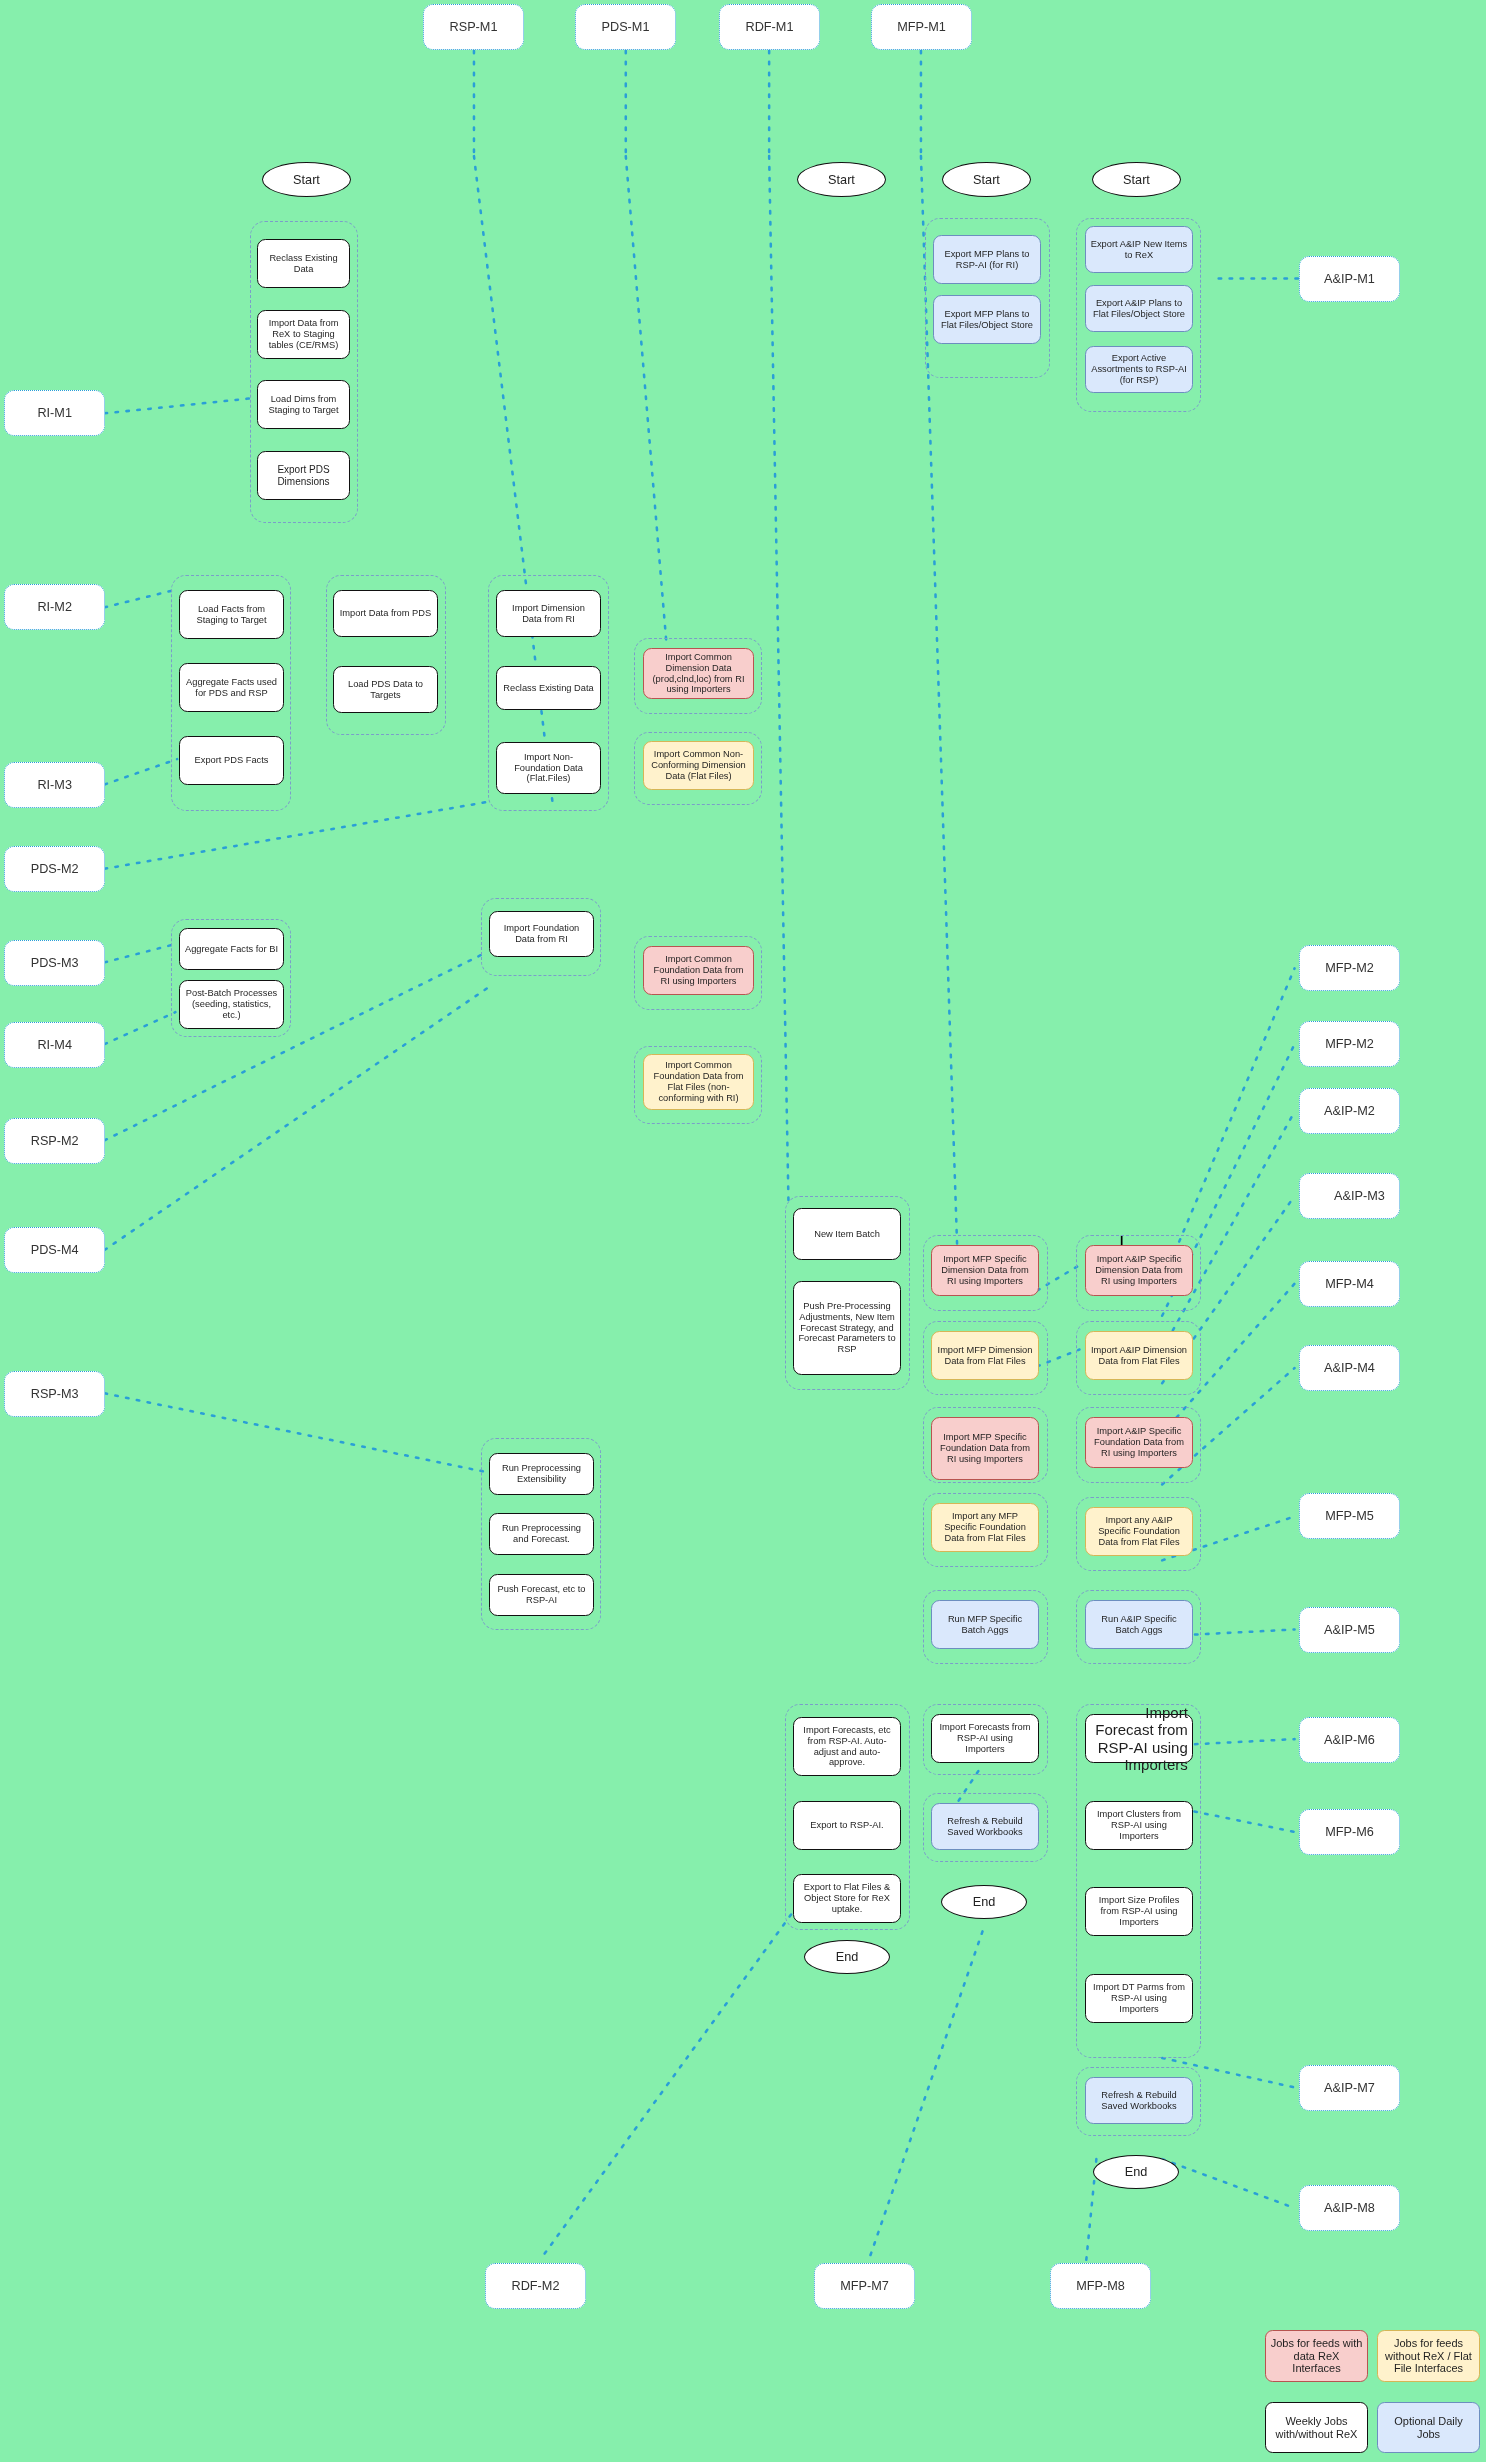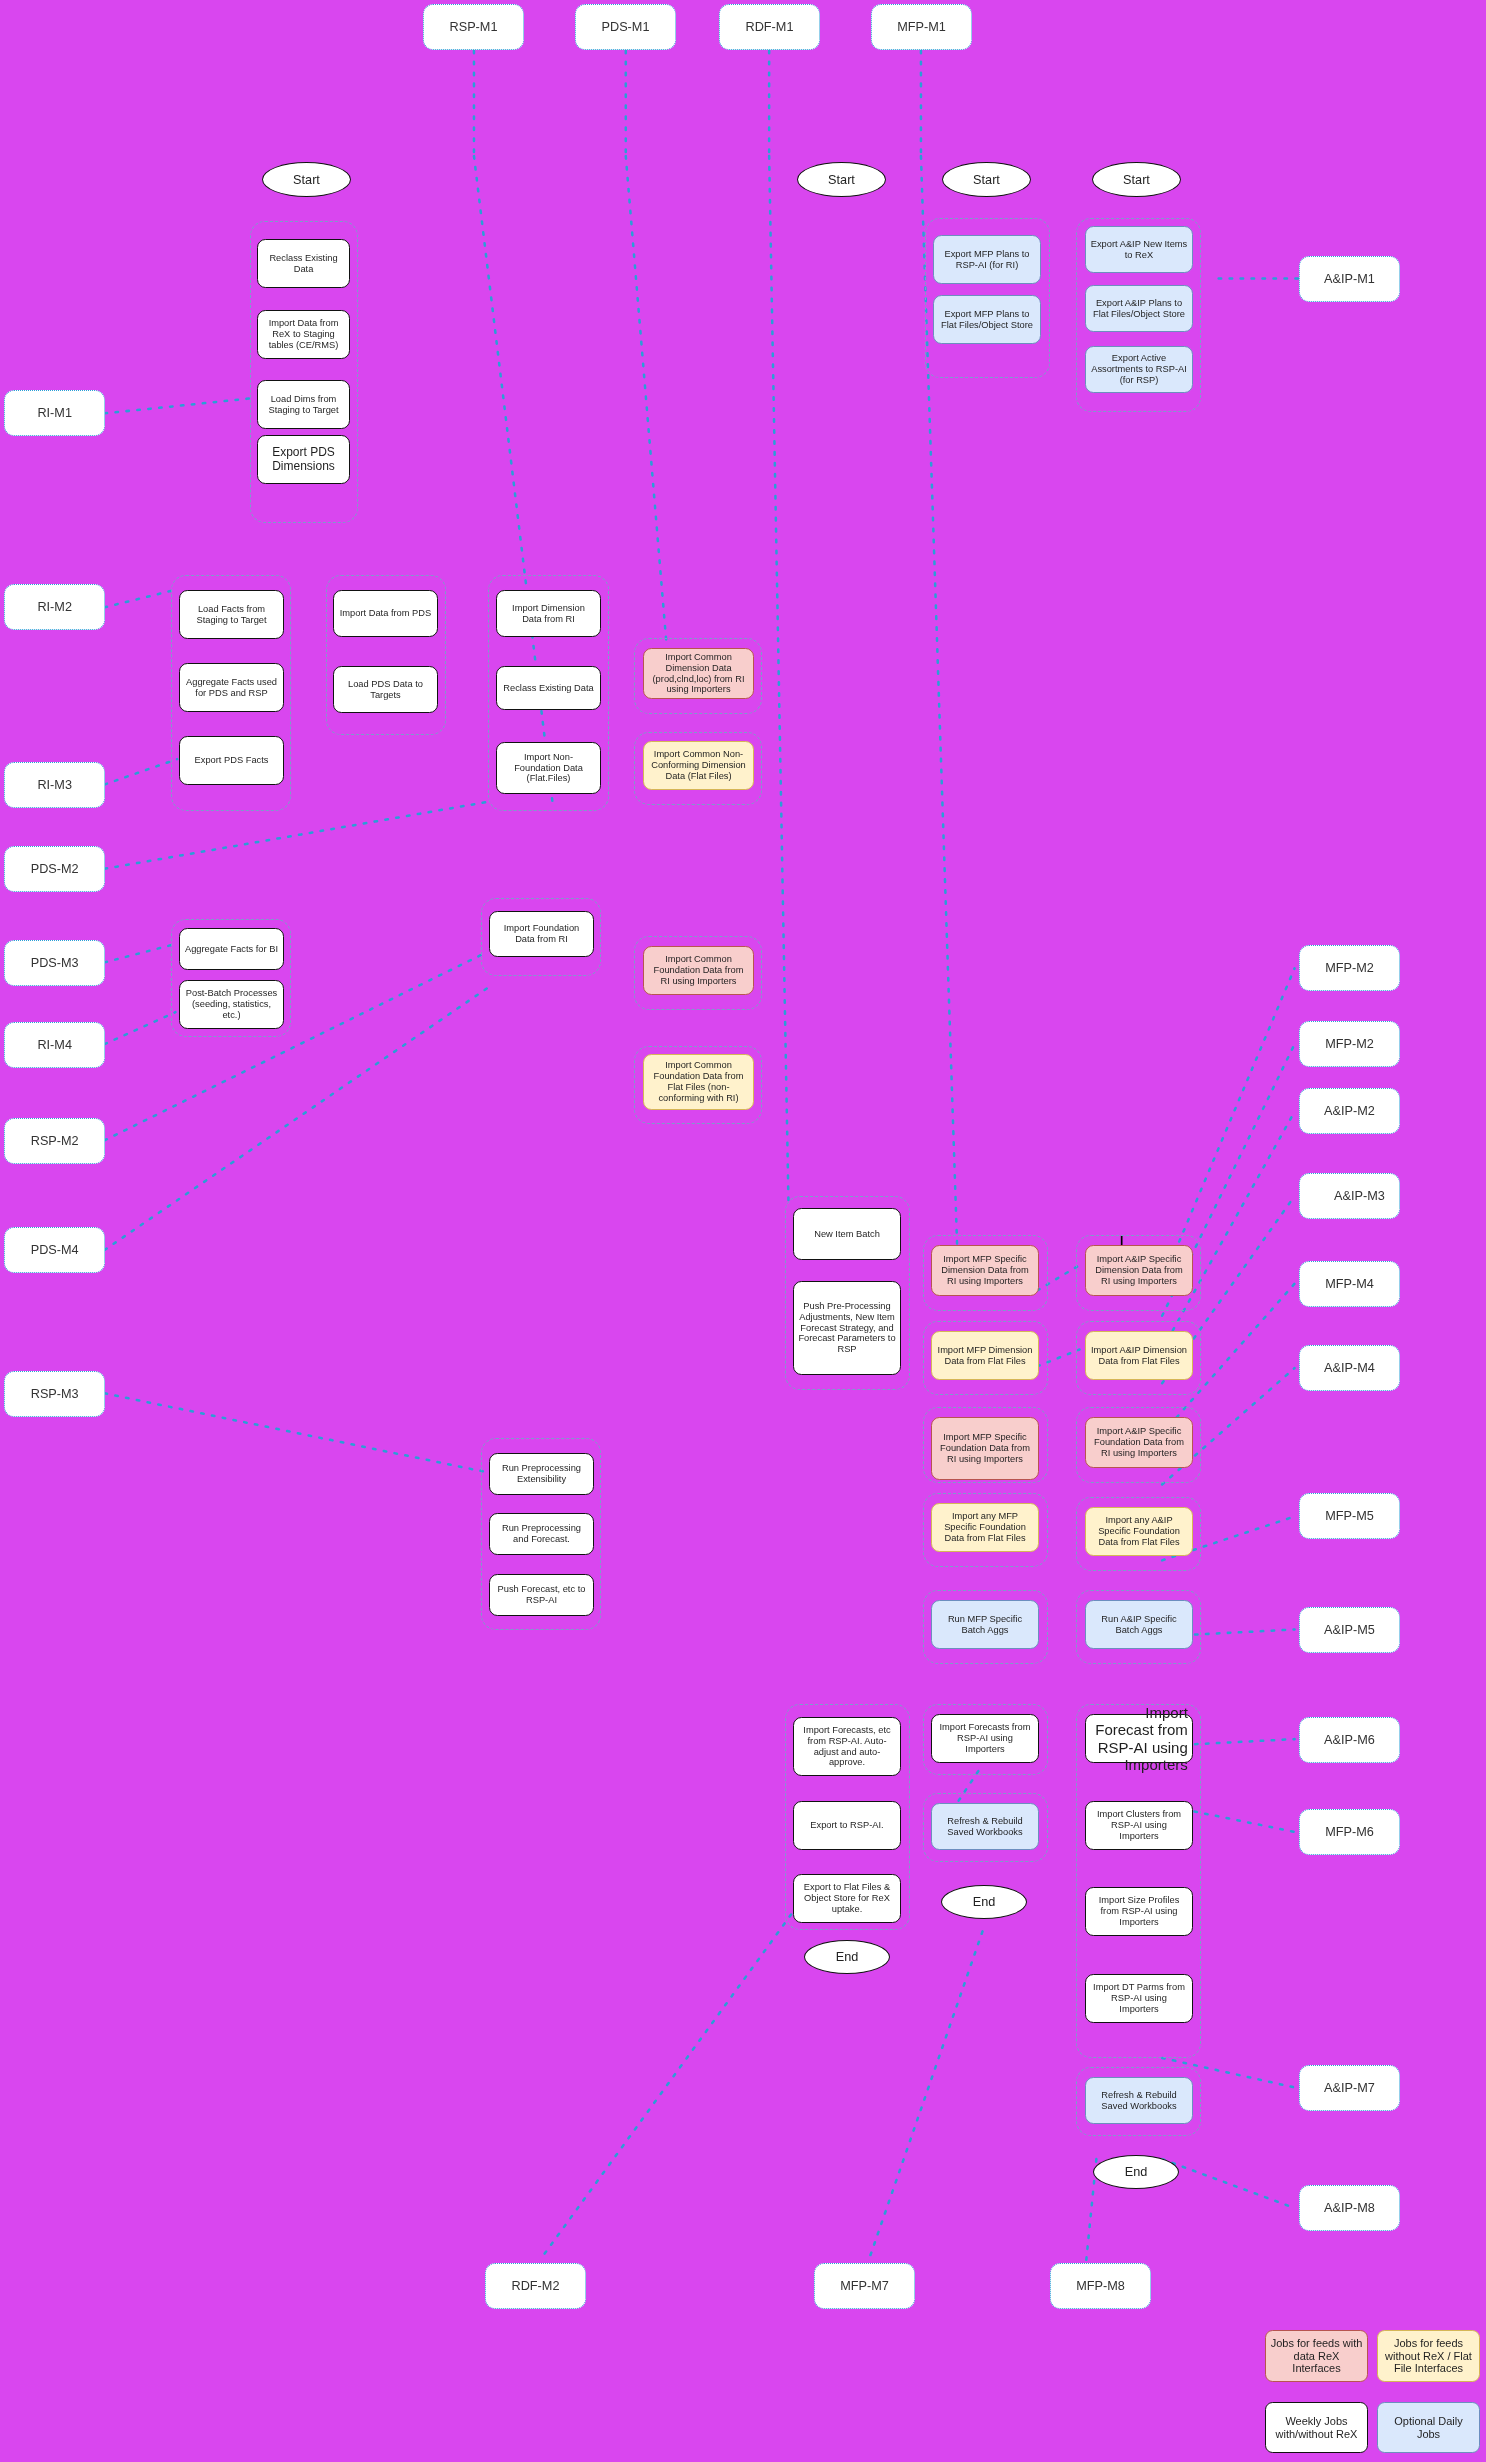--- a/index.html
+++ b/index.html
@@ -1,17 +1,17 @@
 <!DOCTYPE html>
 <html style="font-size:13.5px"><head>
 <meta charset="utf-8">
 <style>
   html,body{margin:0;padding:0;background:#000;}
   body{font-family:"Liberation Sans",sans-serif;}
-  #stage{position:relative;width:1486px;height:2462px;background:#d946ef;overflow:hidden;}
+  #stage{position:relative;width:1486px;height:2462px;background:#86efac;overflow:hidden;}
 
   
   .node{
     position:absolute;box-sizing:border-box;
     display:flex;align-items:center;justify-content:center;text-align:center;
     border-radius:8.4px;color:#1f1f1f;line-height:1.16;
     padding:2.5px 4.2px;
   }
   .n-white{background:#ffffff;border:0.8px solid #111;}
   .n-pink {background:#f8cecc;border:1.3px solid #b85450;}
@@ -144,21 +144,21 @@
 
   <div class="term" style="left:262px;top:162px;width:89px;height:35px;">Start</div>
   <div class="term" style="left:797px;top:162px;width:89px;height:35px;">Start</div>
   <div class="term" style="left:942px;top:162px;width:89px;height:35px;">Start</div>
   <div class="term" style="left:1092px;top:162px;width:89px;height:35px;">Start</div>
 
   <div class="group" style="left:250px;top:221px;width:108px;height:302px;"></div>
   <div class="node n-white" style="left:257px;top:239px;width:93px;height:49px;font-size:9.3px;">Reclass Existing Data</div>
   <div class="node n-white" style="left:257px;top:310px;width:93px;height:49px;font-size:9.3px;">Import Data from ReX to Staging tables (CE/RMS)</div>
   <div class="node n-white" style="left:257px;top:380px;width:93px;height:49px;font-size:9.3px;">Load Dims from Staging to Target</div>
-  <div class="node n-white" style="left:257px;top:435px;width:93px;height:49px;font-size:12px;">Export PDS Dimensions</div>
+  <div class="node n-white" style="left:257px;top:451px;width:93px;height:49px;font-size:10px;">Export PDS Dimensions</div>
 
   <div class="group" style="left:171px;top:575px;width:120px;height:236px;"></div>
   <div class="node n-white" style="left:179px;top:590px;width:105px;height:49px;font-size:9.3px;">Load Facts from Staging to Target</div>
   <div class="node n-white" style="left:179px;top:663px;width:105px;height:49px;font-size:9.3px;">Aggregate Facts used for PDS and RSP</div>
   <div class="node n-white" style="left:179px;top:736px;width:105px;height:49px;font-size:9.3px;">Export PDS Facts</div>
 
   <div class="group" style="left:171px;top:919px;width:120px;height:118px;"></div>
   <div class="node n-white" style="left:179px;top:928px;width:105px;height:42px;font-size:9.3px;">Aggregate Facts for BI</div>
   <div class="node n-white" style="left:179px;top:980px;width:105px;height:49px;font-size:9.3px;">Post-Batch Processes (seeding, statistics, etc.)</div>
 

